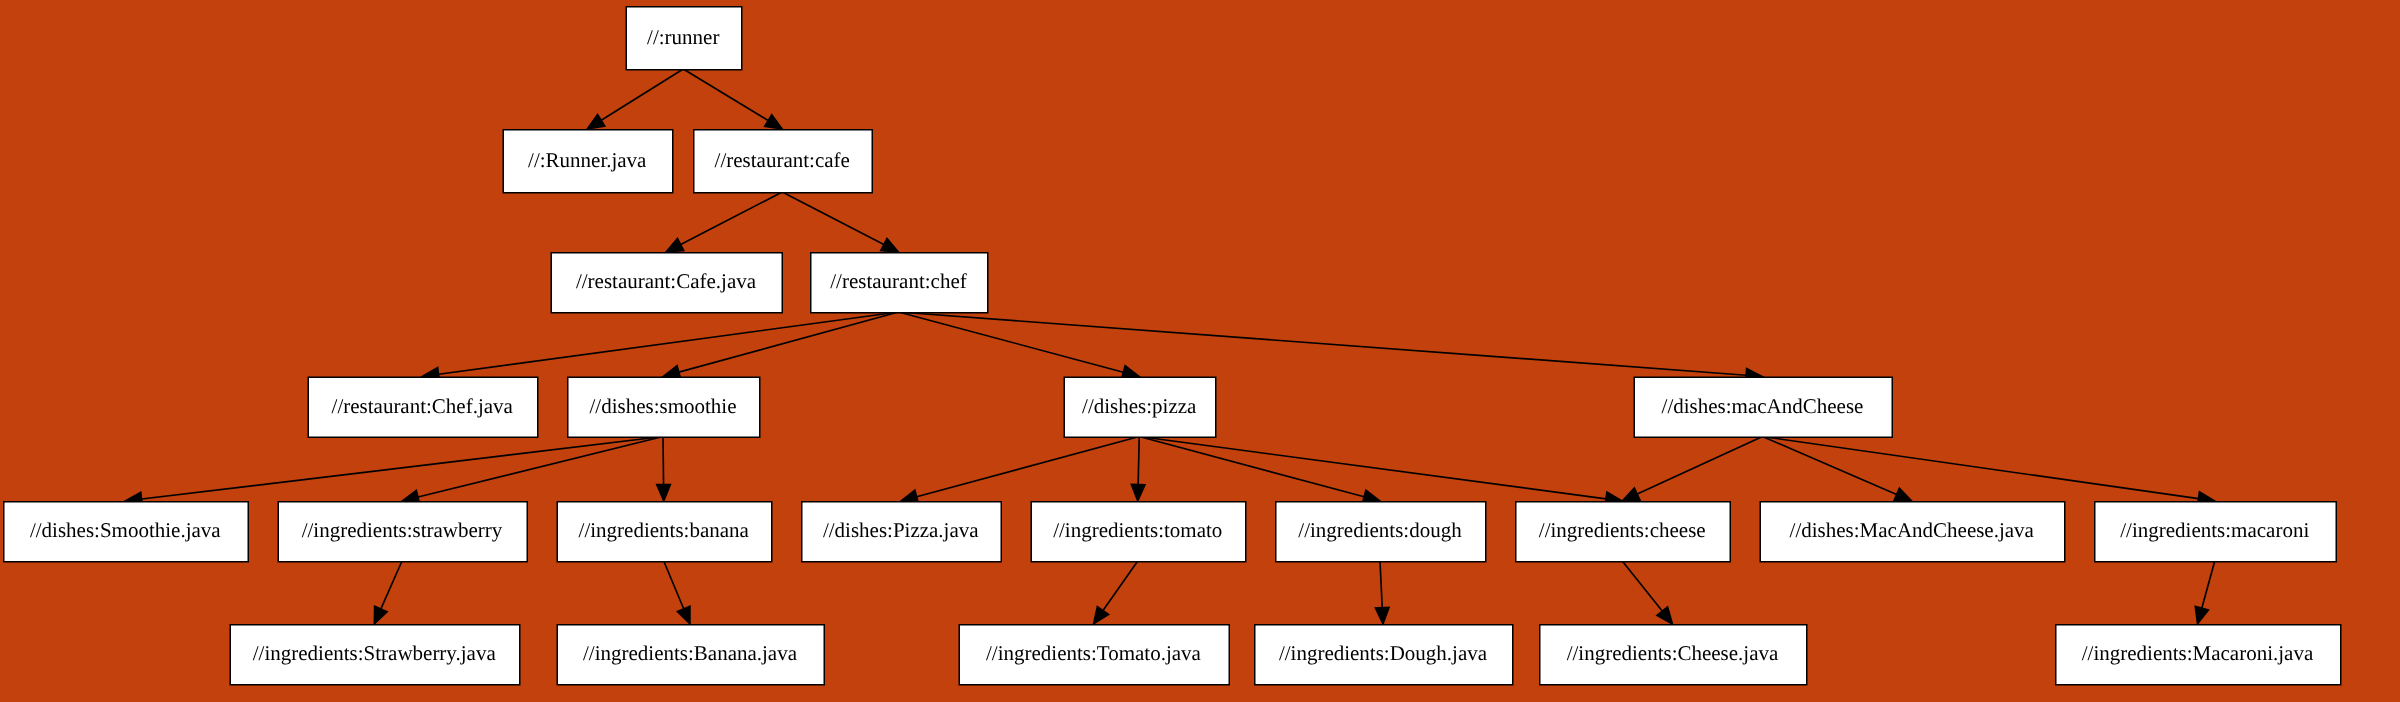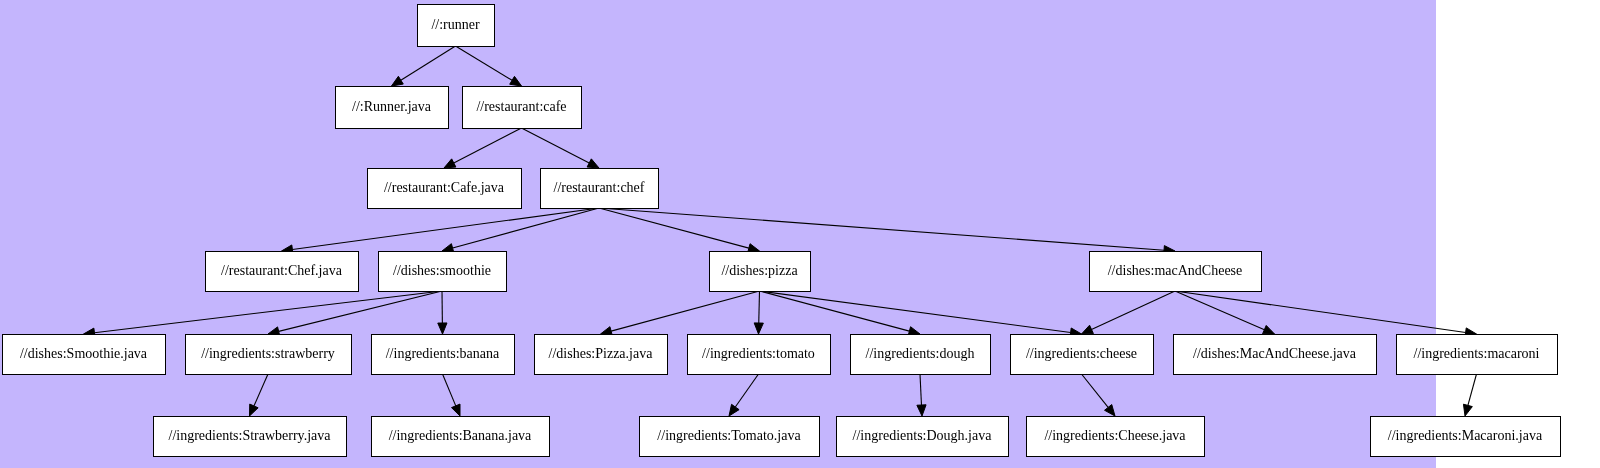--- a/index.html
+++ b/index.html
@@ -2,23 +2,23 @@
 <html><head>
 <meta charset="utf-8">
 <style>
   html, body {
     margin: 0;
     padding: 0;
     background: #ffffff;
   }
   #graph-root {
     position: relative;
-    width: 1436px;
+    width: 1600px;
     height: 468px;
-    background: #c4b5fd;
+    background: #c2410c;
     font-family: "Liberation Serif", "DejaVu Serif", serif;
   }
   svg#graph-canvas {
     display: block;
     width: 1600px;
     height: 468px;
   }
   .node-box {
     fill: #ffffff;
     stroke: #000000;

